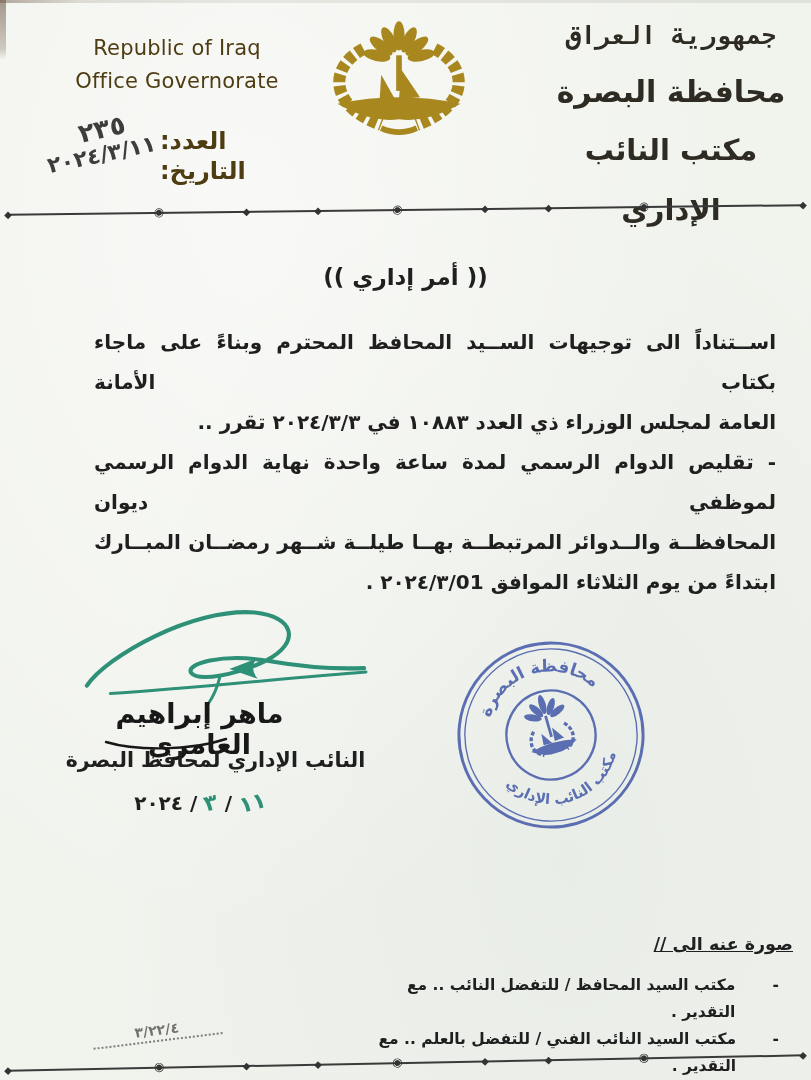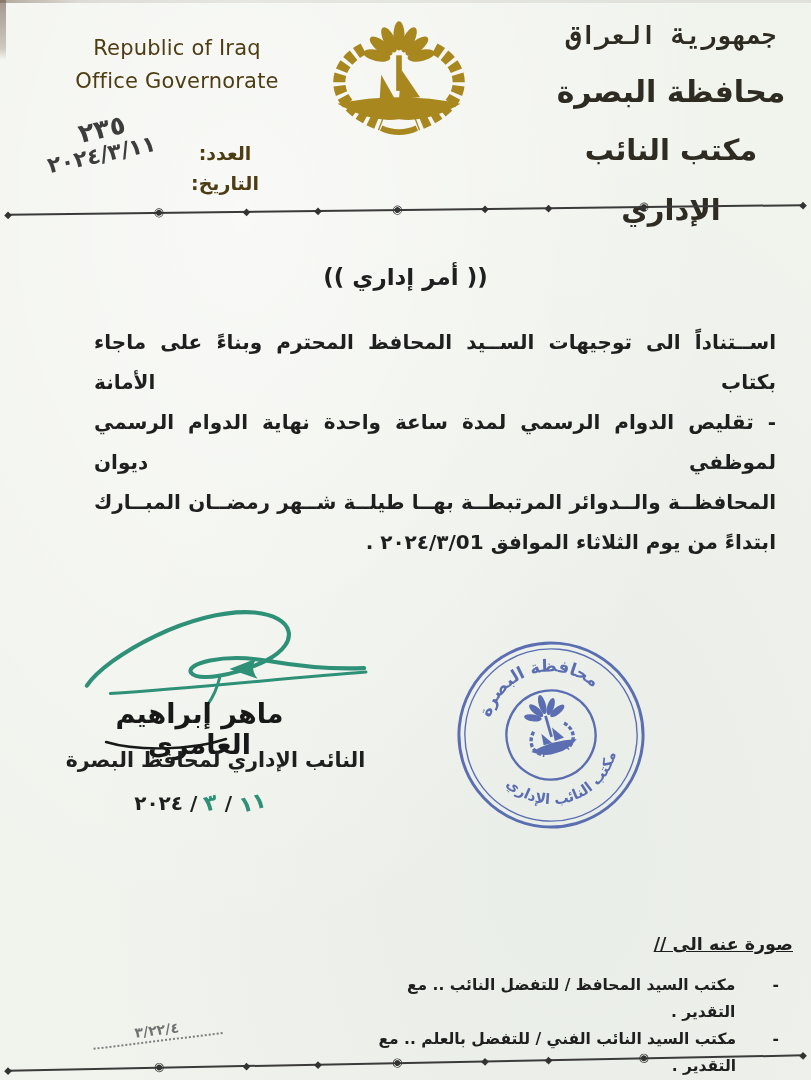--- a/index.html
+++ b/index.html
@@ -14,21 +14,21 @@
     position:relative;
   }
   .abs { position:absolute; }
 
   
   .edge-top { left:0; top:0; width:100%; height:3px; background:linear-gradient(90deg,#7d6a58,#c9c6bd 10%,#d9d8d2 30%,#d3d2cc); opacity:.55; }
   .edge-left { left:0; top:0; width:6px; height:60px; background:linear-gradient(180deg,#6d5848,#b5aa9c 80%,transparent); opacity:.6; }
 
   
   .hdr-left { left:38px; top:32px; width:278px; text-align:center; color:var(--header_brown,#4e3d12); font-weight:normal; font-size:21px; line-height:33px; letter-spacing:.2px; }
-  .hdr-fields { left:160px; top:138px; width:130px; direction:rtl; color:var(--header_brown,#4e3d12); font-weight:bold; font-size:19px; line-height:30px; text-align:center; }
+  .hdr-fields { left:160px; top:126px; width:130px; direction:rtl; color:var(--header_brown,#4e3d12); font-weight:bold; font-size:24px; line-height:30px; text-align:left; }
   .hand { color:var(--handwriting,#3d3d3d); font-weight:bold; }
   .hand-number { left:78px; top:114px; font-size:26px; letter-spacing:8px; transform:rotate(-13deg); }
   .hand-date { left:-6px; top:142px; width:215px; text-align:center; font-size:22px; letter-spacing:2px; transform:rotate(-12deg); }
 
   
   .emblem { left:310px; top:20px; width:178px; height:124px; color:var(--gold,#a8871f); }
 
   
   .hdr-right { right:6px; top:12px; width:268px; text-align:center; color:var(--calligraphy,#2e2b22); font-weight:bold; direction:rtl; }
   .hdr-right .c1 { font-size:25px; line-height:52px;font-family:Liberation Mono, monospace; }
@@ -123,20 +123,21 @@
   <span class="orn d" style="left:60%">◆</span>
   <span class="orn d" style="left:68%">◆</span>
   <span class="orn b" style="left:80%">◉</span>
   <span class="orn d" style="left:100%">◆</span>
 </div>
 
 <div class="abs doc-title">(( أمر إداري ))</div>
 
 <div class="abs body-text">
   <div class="fill">اســتناداً الى توجيهات الســيد المحافظ المحترم وبناءً على ماجاء بكتاب الأمانة</div>
+  <div>العامة لمجلس الوزراء ذي العدد ١٠٨٨٣ في ٢٠٢٤/٣/٣ تقرر ..</div>
   <div class="fill">- تقليص الدوام الرسمي لمدة ساعة واحدة نهاية الدوام الرسمي لموظفي ديوان</div>
   <div class="fill">المحافظــة والــدوائر المرتبطــة بهــا طيلــة شــهر رمضــان المبــارك</div>
   <div>ابتداءً من يوم الثلاثاء الموافق ٢٠٢٤/٣/01 .</div>
 </div>
 
 <svg class="abs sig-svg" viewBox="0 0 310 125">
   <g fill="none" stroke="currentColor" stroke-linecap="round">
     <path d="M14,96 C34,66 122,16 186,21 C226,25 234,51 198,70 C168,85 128,92 121,83 C114,74 152,62 202,71 C242,78 272,79 298,78" stroke-width="4.2"></path>
     <path d="M38,104 C120,99 220,88 300,82" stroke-width="3"></path>
     <path d="M150,88 C147,100 143,108 138,115" stroke-width="3"></path>

